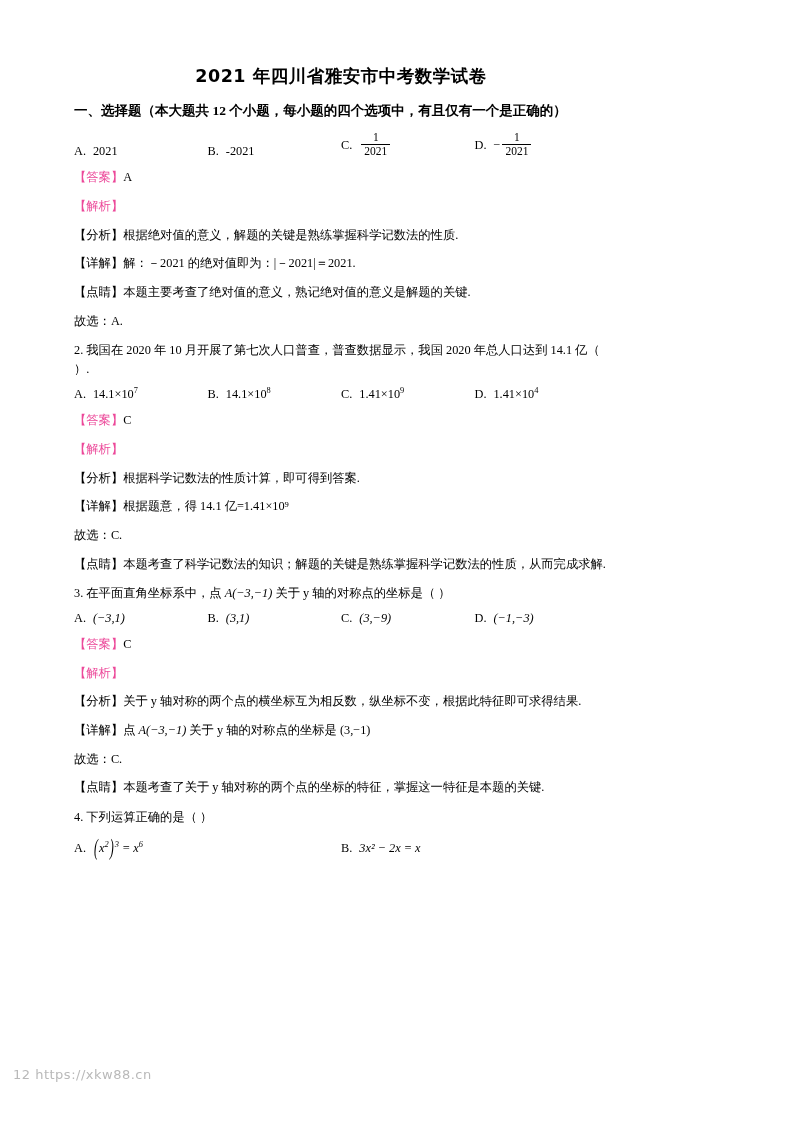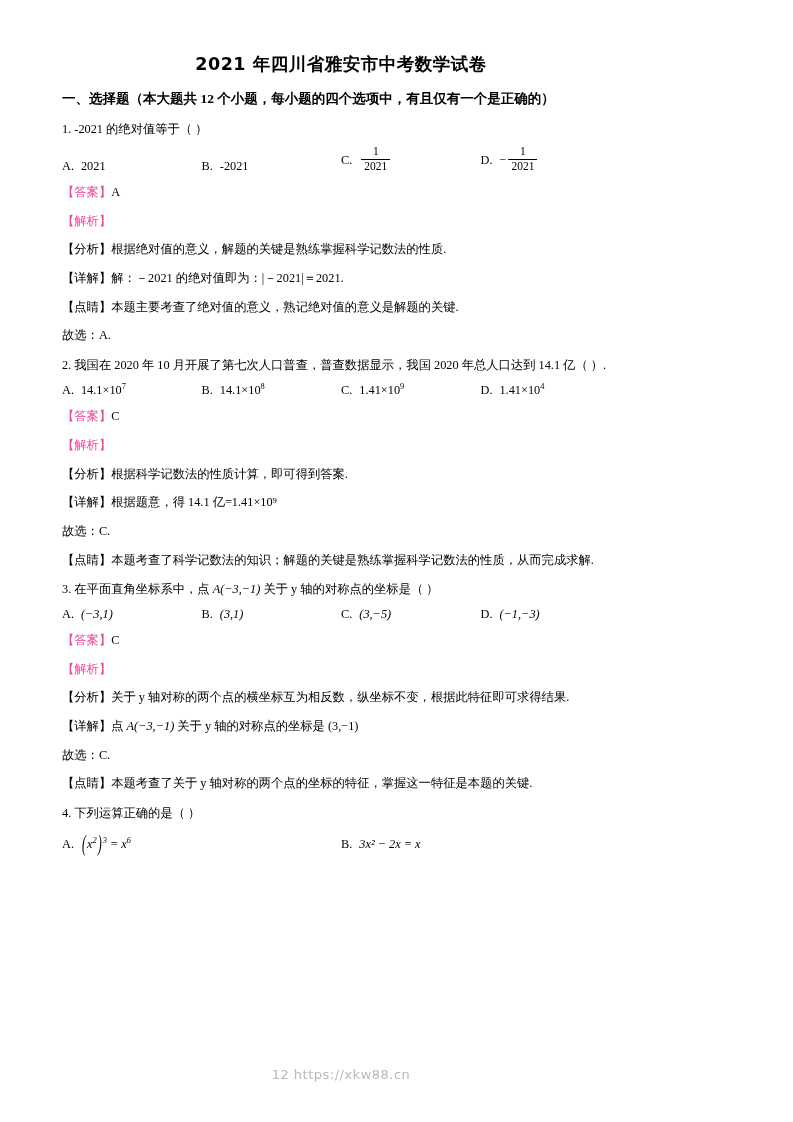--- a/index.html
+++ b/index.html
@@ -12,21 +12,21 @@
     height: 1122px;
     font-family: "Liberation Serif", "DejaVu Serif", serif;
     color: #000000;
     position: relative;
     overflow: hidden;
   }
   .page {
     position: relative;
     width: 682px;
     height: 1122px;
-    padding: 0;
+    padding: 12px;
     box-sizing: border-box;
   }
   .content {
     padding: 46px 62px 0 62px;
   }
   .doc-title {
     text-align: center;
     font-size: 17.5px;
     font-weight: bold;
     letter-spacing: 0.5px;
@@ -89,24 +89,24 @@
     font-style: italic;
   }
   sup {
     font-size: 0.68em;
   }
   .opt-row-2 > div { width: 25%; }
   .opt-row-3 > div { width: 25%; }
   .opt-row-4 > div { width: 50%; }
   .watermark {
     position: absolute;
-    left: 0;
+    left: 13px;
     right: 0;
     bottom: 40px;
-    text-align: center;
+    text-align: left;
     color: #b9b9b9;
     font-size: 13px;
     font-family: "DejaVu Sans", "Liberation Sans", sans-serif;
     letter-spacing: 0.5px;
   }
   .paren-big {
     display: inline-block;
     transform: scaleY(1.9);
     font-size: 12px;
     padding: 0 1px;
@@ -117,24 +117,20 @@
 <body>
 
 <div class="page">
   <div class="content">
 
     <div class="doc-title">2021 年四川省雅安市中考数学试卷</div>
 
     <div class="section-head">一、选择题（本大题共 12 个小题，每小题的四个选项中，有且仅有一个是正确的）</div>
 
     <div>
-      <div class="qline">
-        <span>1.</span>
-        <span>-2021 的绝对值等于（      ）</span>
-      </div>
 
       <div class="opts opt-row-1">
         <div style="width:25%">
           <span class="opt-lab">A.</span>
           <span>2021</span>
         </div>
         <div style="width:25%">
           <span class="opt-lab">B.</span>
           <span>-2021</span>
         </div>
@@ -230,21 +226,21 @@
         <div>
           <span class="opt-lab">A.</span>
           <span class="mi">(−3,1)</span>
         </div>
         <div>
           <span class="opt-lab">B.</span>
           <span class="mi">(3,1)</span>
         </div>
         <div>
           <span class="opt-lab">C.</span>
-          <span class="mi">(3,−5)</span>
+          <span class="mi">(3,−9)</span>
         </div>
         <div>
           <span class="opt-lab">D.</span>
           <span class="mi">(−1,−3)</span>
         </div>
       </div>
 
       <div class="expl">
         <span class="blue">【答案】</span><span>C</span>
       </div>

